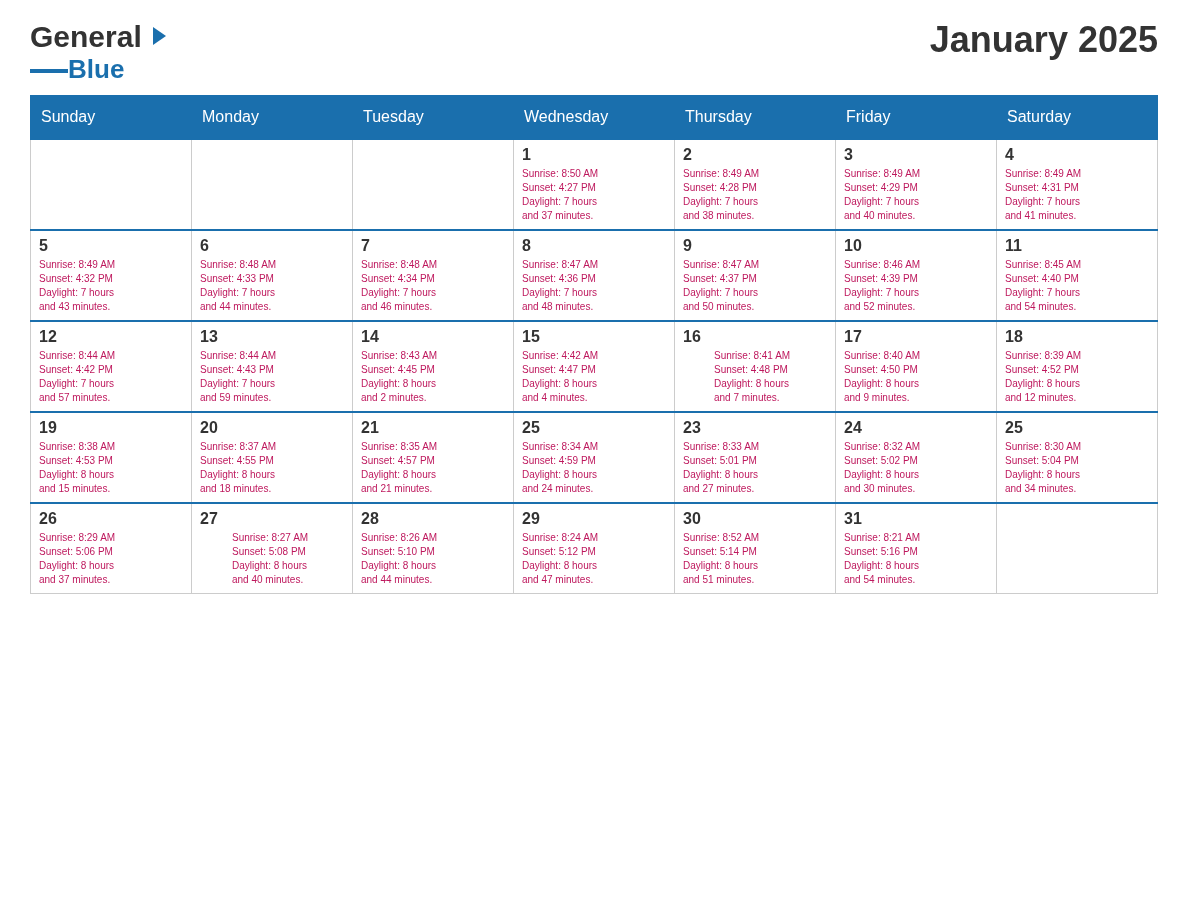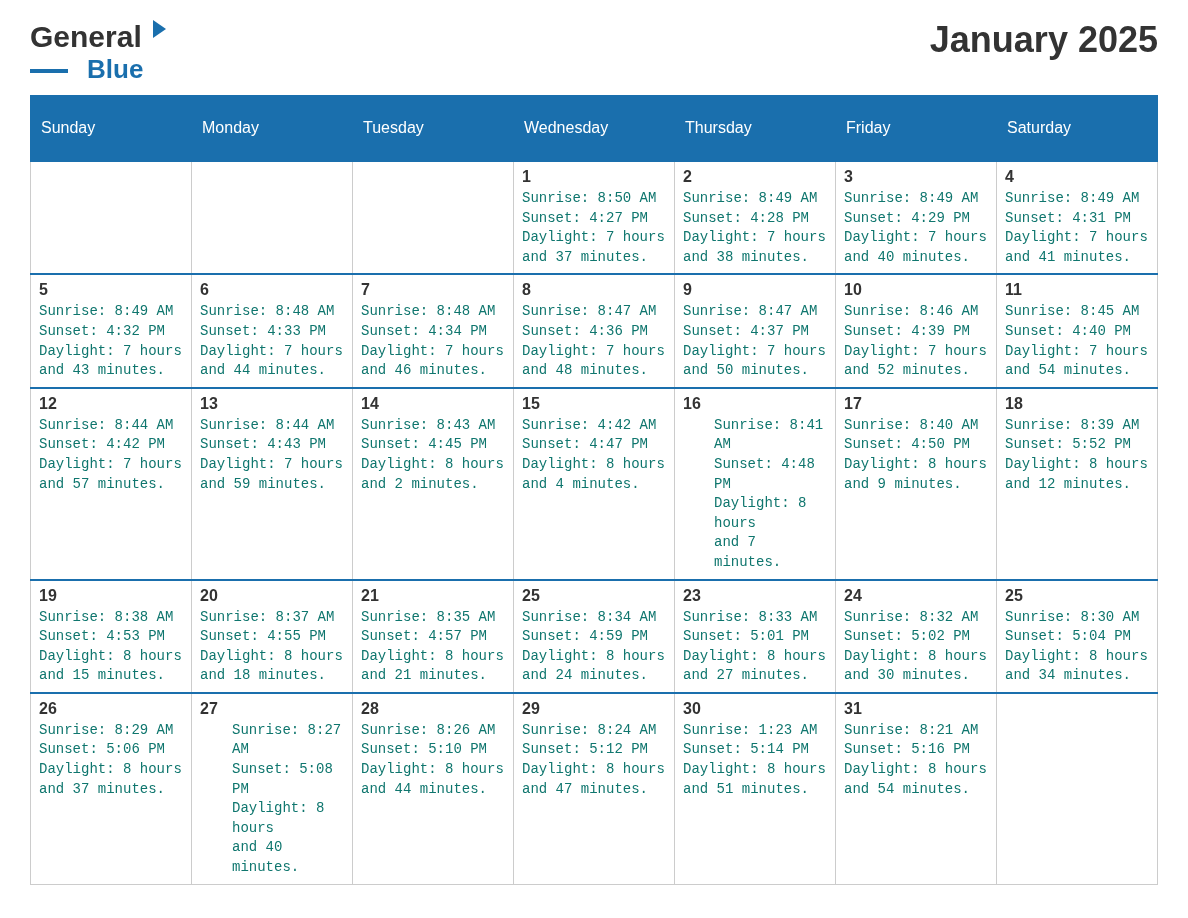--- a/index.html
+++ b/index.html
@@ -38,52 +38,51 @@
     .calendar {
       width: 100%;
       border-collapse: collapse;
       margin-top: 8px;
     }
     .calendar thead tr th {
       background: #1a6fad;
       color: #fff;
       font-size: 16px;
       font-weight: normal;
-      padding: 23px 10px;
+      padding: 12px 10px;
       border: 1px solid #1a6fad;
       text-align: left;
     }
     .calendar tbody tr td {
       vertical-align: top;
       border: 1px solid #ccc;
       border-top: 2px solid #1a6fad;
       padding: 6px 8px;
       width: calc(100% / 7);
       min-height: 100px;
       font-size: 13px;
       color: #333;
     }
     .calendar tbody tr td .day-num {
       font-size: 16px;
       font-weight: bold;
       display: block;
       margin-bottom: 3px;
     }
     .calendar tbody tr td .day-info {
-      font-size: 14px;
+      font-size: 10px;
       line-height: 1.4;
-      color: #0f766e;
-      font-family: Liberation Mono, monospace;
+      color: #be185d;
     }
     .calendar tbody tr td.empty {
       background: #fff;
     }
     .logo-container {
       display: flex;
-      align-items: flex-start;
+      align-items: center;
       gap: 8px;
     }
     .logo-general {
       font-size: 30px;
       font-weight: bold;
       color: #333;
     }
     .logo-blue {
       color: #1a6fad;
       font-size: 30px;
@@ -116,21 +115,21 @@
 <div class="header">
   <div class="logo">
     <div class="logo-container">
       <span class="logo-general">General</span>
       <div class="logo-icon">
         <div class="logo-chevron"></div>
       </div>
     </div>
     <div style="display:flex; align-items:center; gap:0;">
       <div class="logo-bar"></div>
-      <span class="logo-blue" style="font-size:26px; margin-left:19px;">Blue</span>
+      <span class="logo-blue" style="font-size:26px; margin-left:0;">Blue</span>
     </div>
   </div>
   <div class="title-block">
     <h1>January 2025</h1>
   </div>
 </div>
 
 <table class="calendar">
   <thead>
     <tr>
@@ -267,21 +266,21 @@
         <td>
           <span class="day-num">17</span>
           <div class="day-info" style="white-space: pre-line;">Sunrise: 8:40 AM
 Sunset: 4:50 PM
 Daylight: 8 hours
 and 9 minutes.</div>
         </td>
         <td>
           <span class="day-num">18</span>
           <div class="day-info" style="white-space: pre-line;">Sunrise: 8:39 AM
-Sunset: 5:52 PM
+Sunset: 4:52 PM
 Daylight: 8 hours
 and 12 minutes.</div>
         </td>
       </tr>
       <tr>
         <td>
           <span class="day-num">19</span>
           <div class="day-info" style="white-space: pre-line;">Sunrise: 8:38 AM
 Sunset: 4:53 PM
 Daylight: 8 hours
@@ -354,21 +353,21 @@
         </td>
         <td>
           <span class="day-num">29</span>
           <div class="day-info" style="white-space: pre-line;">Sunrise: 8:24 AM
 Sunset: 5:12 PM
 Daylight: 8 hours
 and 47 minutes.</div>
         </td>
         <td>
           <span class="day-num">30</span>
-          <div class="day-info" style="white-space: pre-line;">Sunrise: 1:23 AM
+          <div class="day-info" style="white-space: pre-line;">Sunrise: 8:52 AM
 Sunset: 5:14 PM
 Daylight: 8 hours
 and 51 minutes.</div>
         </td>
         <td>
           <span class="day-num">31</span>
           <div class="day-info" style="white-space: pre-line;">Sunrise: 8:21 AM
 Sunset: 5:16 PM
 Daylight: 8 hours
 and 54 minutes.</div>

